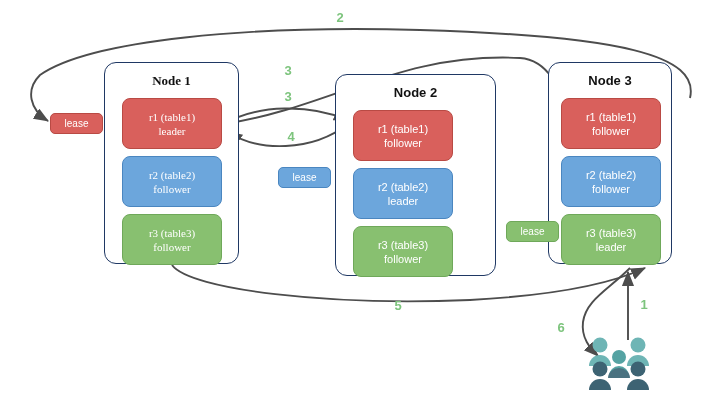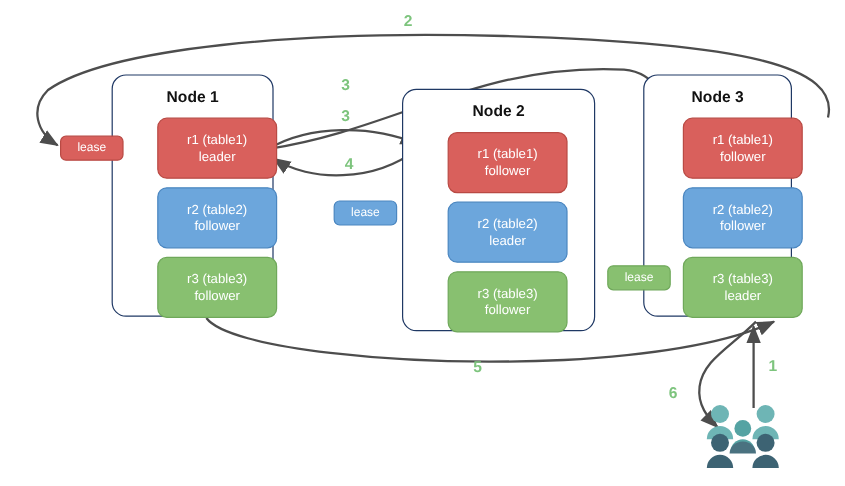--- a/index.html
+++ b/index.html
@@ -45,21 +45,20 @@
     box-sizing: border-box;
     border-radius: 8px;
     display: flex;
     flex-direction: column;
     align-items: center;
     justify-content: center;
     color: #ffffff;
     font-size: 11px;
     line-height: 14px;
     text-align: center;
-    margin-left: 20px;
   }
   .replica .line2 { display: block; }
   .lease {
     position: absolute;
     box-sizing: border-box;
     border-radius: 5px;
     display: flex;
     align-items: center;
     justify-content: center;
     color: #ffffff;
@@ -101,21 +100,21 @@
 
     <path d="M 348,124 C 312,152 258,152 228,132" fill="none" stroke="#4d4d4d" stroke-width="1.9" marker-end="url(#ah)"></path>
 
     <path d="M 172,265 C 190,290 330,306 470,300 C 560,295 615,282 645,268" fill="none" stroke="#4d4d4d" stroke-width="1.9" marker-end="url(#ah)"></path>
 
     <path d="M 628,340 L 628,272" fill="none" stroke="#4d4d4d" stroke-width="1.9" marker-end="url(#ah)"></path>
 
     <path d="M 630,268 C 608,290 586,300 583,322 C 581,338 590,348 598,356" fill="none" stroke="#4d4d4d" stroke-width="1.9" marker-end="url(#ah)"></path>
   </svg>
 
-  <div class="node-box" style="left:93px; top:62px; width:135px; height:202px;">
+  <div class="node-box" style="left:104px; top:62px; width:135px; height:202px;font-family:Liberation Serif, serif;">
     <div class="node-title">Node 1</div>
     <div class="replica" style="left:17px; top:35px; width:100px; height:51px; background:#d9605c; border:1.5px solid #b94a44;">
       <span>r1 (table1)</span>
       <span class="line2">leader</span>
     </div>
     <div class="replica" style="left:17px; top:93px; width:100px; height:51px; background:#6ca6dc; border:1.5px solid #4a86c0;">
       <span>r2 (table2)</span>
       <span class="line2">follower</span>
     </div>
     <div class="replica" style="left:17px; top:151px; width:100px; height:51px; background:#88c070; border:1.5px solid #6fa85a;">
@@ -133,21 +132,21 @@
     <div class="replica" style="left:17px; top:93px; width:100px; height:51px; background:#6ca6dc; border:1.5px solid #4a86c0;">
       <span>r2 (table2)</span>
       <span class="line2">leader</span>
     </div>
     <div class="replica" style="left:17px; top:151px; width:100px; height:51px; background:#88c070; border:1.5px solid #6fa85a;">
       <span>r3 (table3)</span>
       <span class="line2">follower</span>
     </div>
   </div>
 
-  <div class="node-box" style="left:536px; top:62px; width:124px; height:202px;">
+  <div class="node-box" style="left:548px; top:62px; width:124px; height:202px;">
     <div class="node-title">Node 3</div>
     <div class="replica" style="left:12px; top:35px; width:100px; height:51px; background:#d9605c; border:1.5px solid #b94a44;">
       <span>r1 (table1)</span>
       <span class="line2">follower</span>
     </div>
     <div class="replica" style="left:12px; top:93px; width:100px; height:51px; background:#6ca6dc; border:1.5px solid #4a86c0;">
       <span>r2 (table2)</span>
       <span class="line2">follower</span>
     </div>
     <div class="replica" style="left:12px; top:151px; width:100px; height:51px; background:#88c070; border:1.5px solid #6fa85a;">

